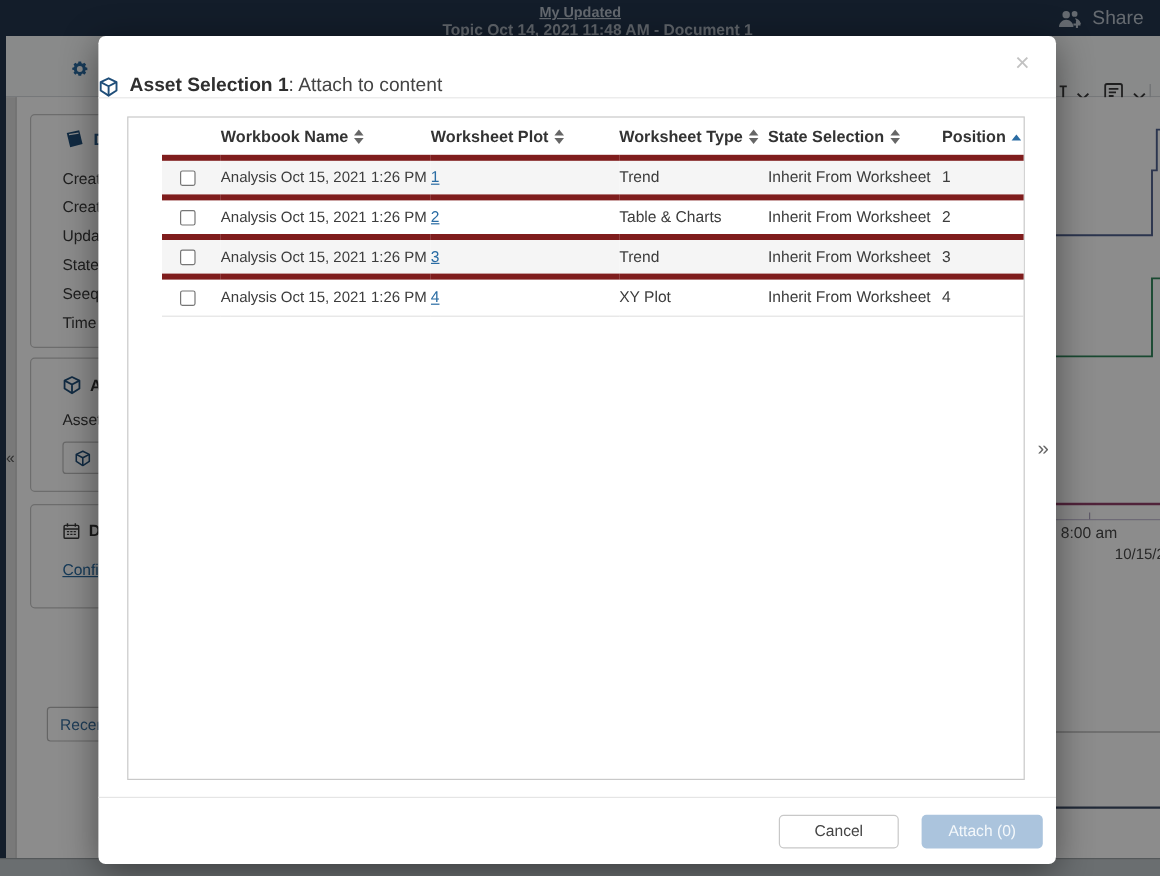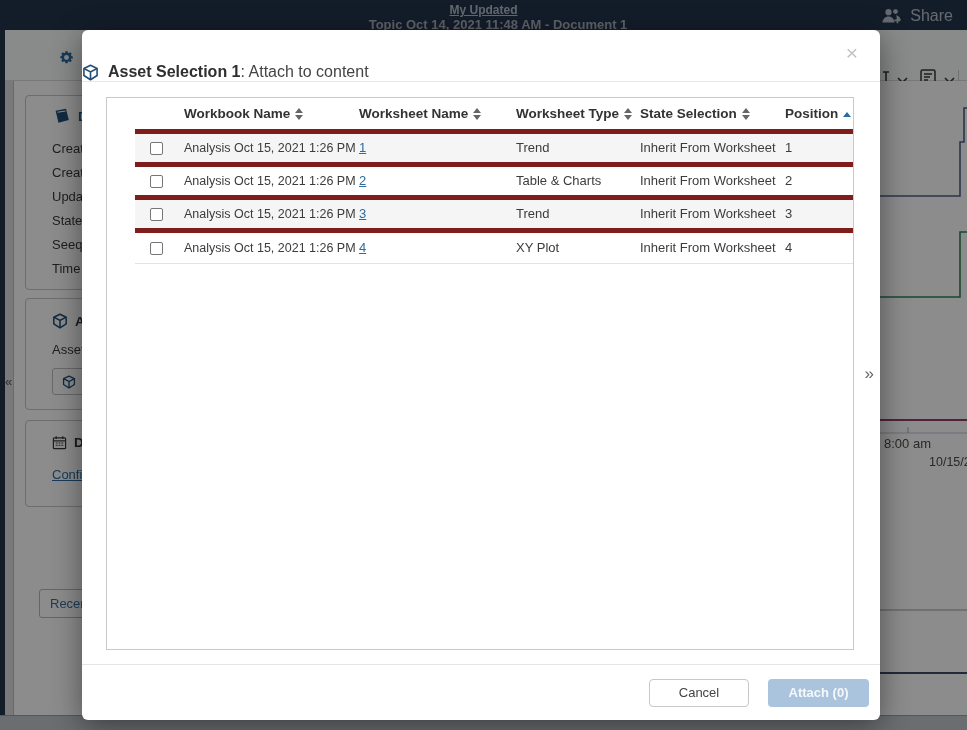--- a/index.html
+++ b/index.html
@@ -69,21 +69,21 @@
   .tri-up { width:0; height:0; border-left:4px solid transparent; border-right:4px solid transparent; border-bottom:5px solid #666; }
   .tri-down { width:0; height:0; border-left:4px solid transparent; border-right:4px solid transparent; border-top:5px solid #666; }
   .tri-up.active { border-bottom-color:#2a6ca3; }
 
   #expand-chevron { position:absolute; right:6px; top:334px; color:#666; font-size:17px; cursor:pointer; }
 
   #modal-footer { position:absolute; left:0; bottom:0; width:100%; height:56px; border-top:1px solid #e5e5e5;
                   display:flex; align-items:center; justify-content:flex-end; gap:19px; padding-right:11px; }
   #cancel-btn { width:100px; height:28px; background:#fff; border:1px solid #c8c8c8; border-radius:4px; font-size:13px; color:#444;
                 font-family:"Liberation Sans", sans-serif; cursor:pointer; }
-  #attach-btn { width:101px; height:28px; background:#abc4dd; border:none; border-radius:4px; font-size:13px; font-weight:700; color:#f4f8fb;
+  #attach-btn { width:101px; height:28px; background:#abc4dd; border:none; border-radius:4px; font-size:13px; font-weight:400; color:#f4f8fb;
                 font-family:"Liberation Sans", sans-serif; }
 </style>
 </head>
 <body>
 
 <div id="stage">
 
   <div id="bg">
 
     <div class="abs" id="topbar">
@@ -241,21 +241,21 @@
             <col class="c-as">
             <col class="c-po">
           </colgroup>
         <tbody>
             <tr>
           <th></th>
           <th><span>Workbook Name</span><span class="sort">
                   <span class="tri-up"></span>
                   <span class="tri-down"></span>
                 </span></th>
-          <th><span>Worksheet Name</span><span class="sort">
+          <th><span>Worksheet Plot</span><span class="sort">
                   <span class="tri-up"></span>
                   <span class="tri-down"></span>
                 </span></th>
           <th><span>Worksheet Type</span><span class="sort">
                   <span class="tri-up"></span>
                   <span class="tri-down"></span>
                 </span></th>
           <th><span>State Selection</span><span class="sort">
                   <span class="tri-up"></span>
                   <span class="tri-down"></span>

